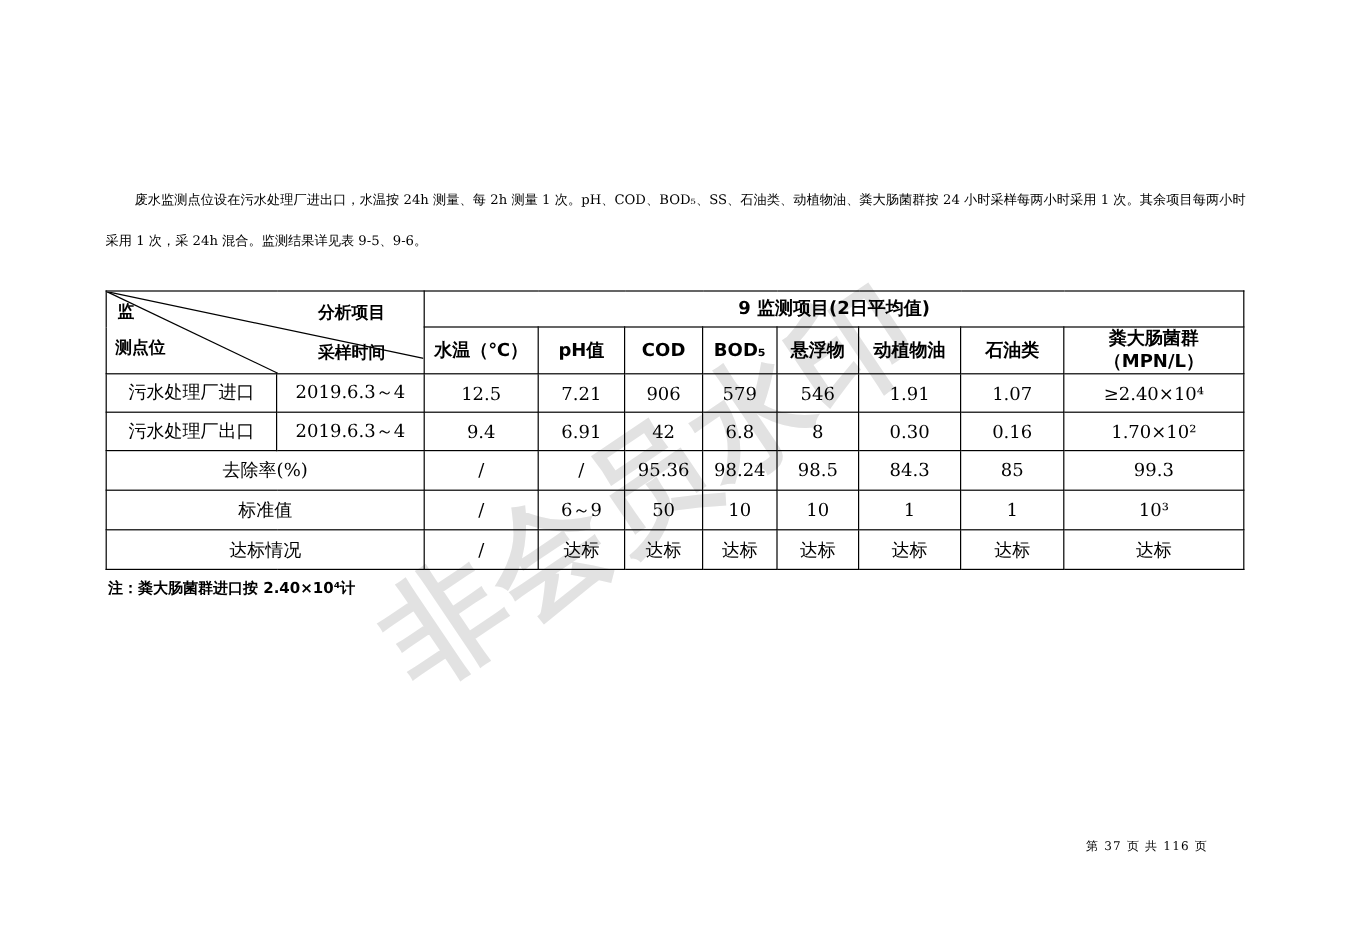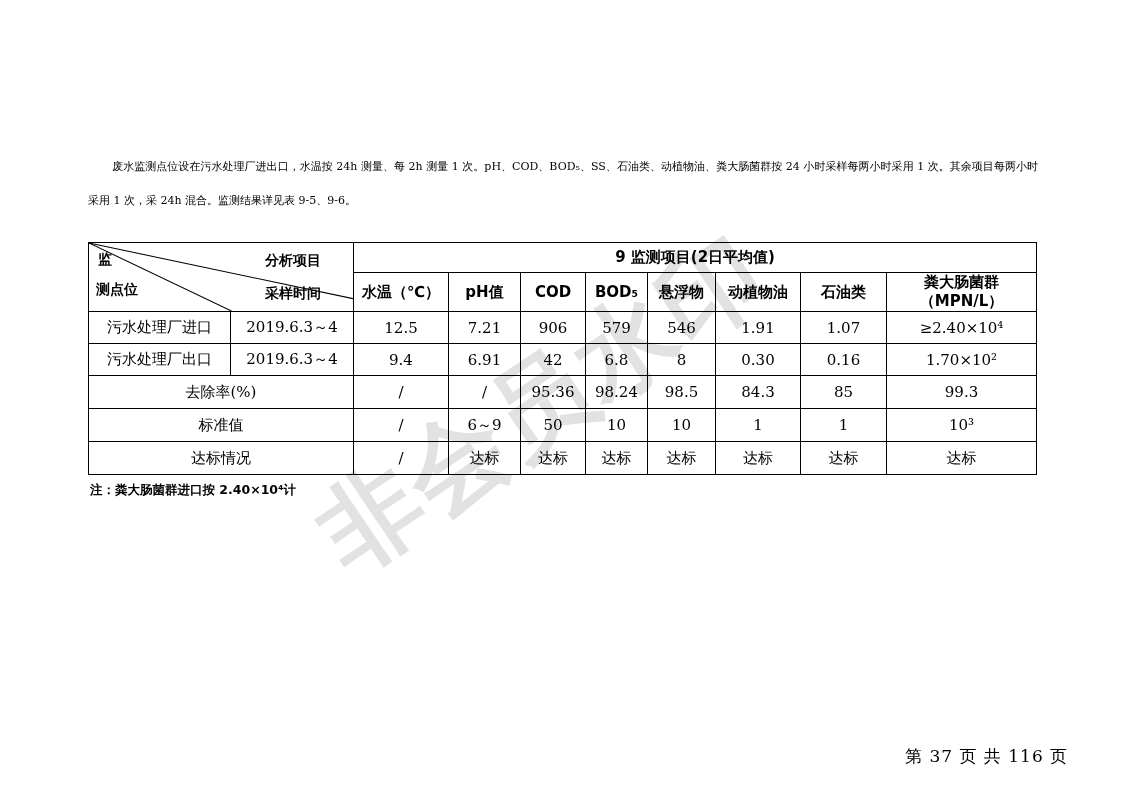--- a/index.html
+++ b/index.html
@@ -97,23 +97,22 @@
     left: 90px;
     top: 482px;
     font-size: 12.5px;
     font-weight: bold;
     font-family: "DejaVu Sans", sans-serif;
   }
   .page-footer {
     position: absolute;
     left: 905px;
     top: 698px;
-    font-size: 17px;
+    font-size: 10px;
     letter-spacing: 1px;
-    margin-top: 47px;
   }
 </style>
 </head>
 <body>
 
 <div class="page">
 
   <div class="watermark">非会员水印</div>
 
   <div class="content">

